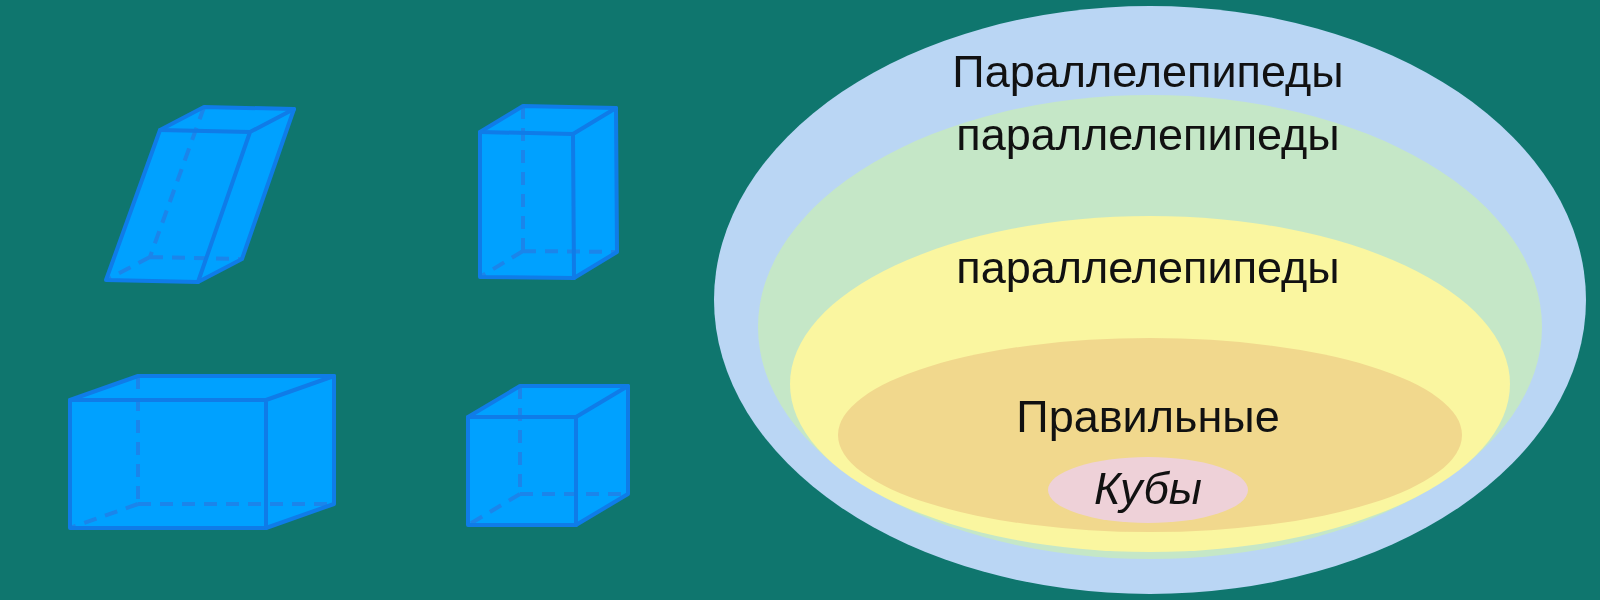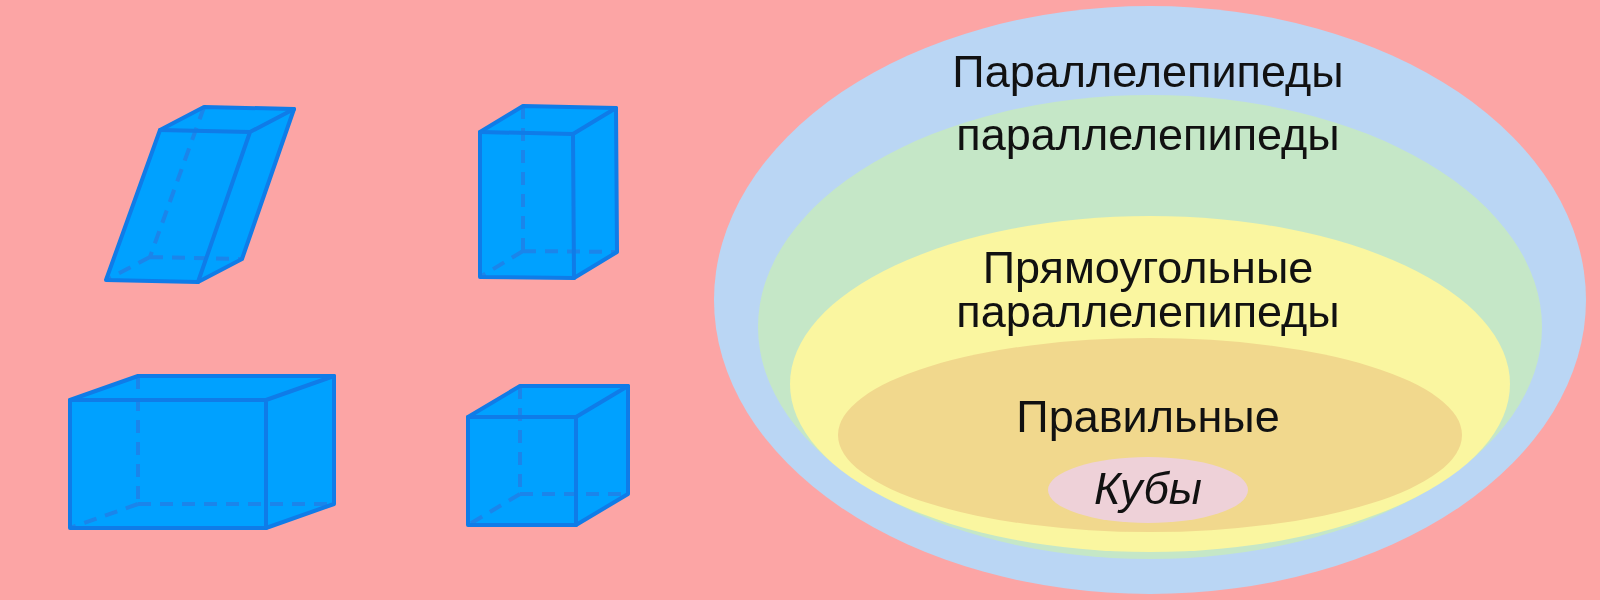--- a/index.html
+++ b/index.html
@@ -4,21 +4,21 @@
 <style>
   html, body {
     margin: 0;
     padding: 0;
     background: #000000;
   }
   .stage {
     position: relative;
     width: 1600px;
     height: 600px;
-    background: #fca5a5;
+    background: #0f766e;
     overflow: hidden;
     font-family: "Liberation Sans", sans-serif;
   }
   .figures-svg {
     position: absolute;
     left: 0;
     top: 0;
   }
   .euler-svg {
     position: absolute;
@@ -108,21 +108,20 @@
   <div class="set-label" style="top: 50px;">
     <span>Параллелепипеды</span>
 
   </div>
 
   <div class="set-label" style="top: 113px;">
     <span>параллелепипеды</span>
   </div>
 
   <div class="set-label" style="top: 246px;">
-    <span>Прямоугольные</span>
     <span>параллелепипеды</span>
   </div>
 
   <div class="set-label" style="top: 361px; margin-top: 34px;">
     <span>Правильные</span>
   </div>
 
   <div class="set-label" style="top: 467px; font-style: italic;">
     <span>Кубы</span>
 

